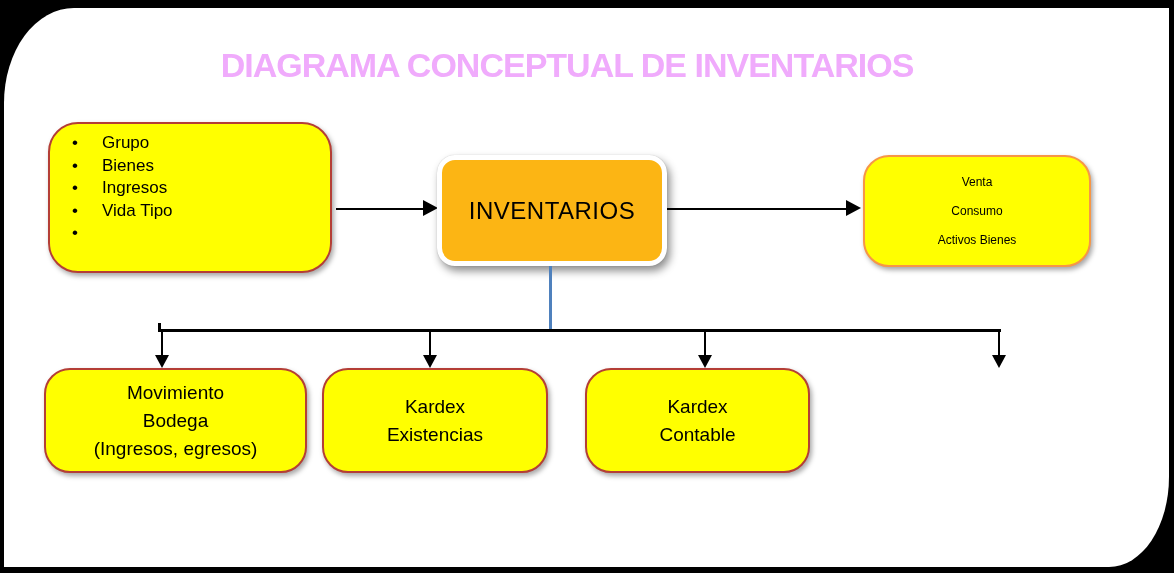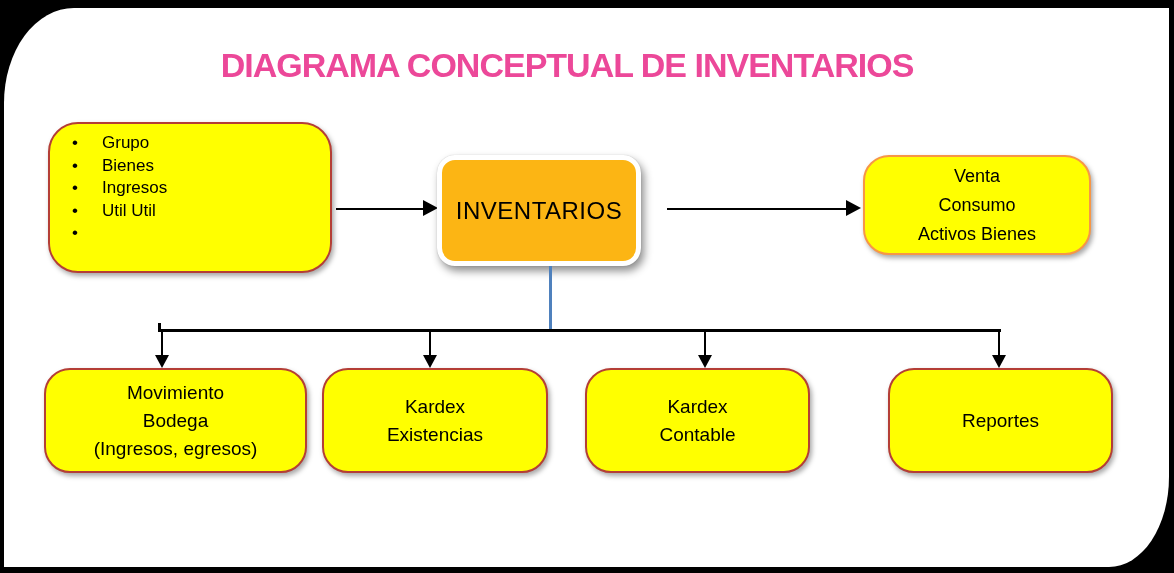--- a/index.html
+++ b/index.html
@@ -10,21 +10,21 @@
     color:#000;
   }
   .canvas{
     position:absolute;left:4px;top:8px;right:5px;bottom:6px;
     background:var(--canvas,#fff);
     border-radius:70px 0 60px 0 / 95px 0 90px 0;
   }
   .title{
     position:absolute;top:46px;left:0;right:40px;
     text-align:center;font-size:34px;font-weight:bold;
-    letter-spacing:-1px;color:#ec4899;
+    letter-spacing:-1px;color:#f0abfc;
   }
   .yellow-box{
     position:absolute;box-sizing:border-box;
     background:var(--node-yellow,#ffff00);
     border:2.5px solid var(--border-red,#b43e36);
     border-radius:26px;
     box-shadow:2px 3px 5px rgba(0,0,0,.35);
   }
   .center-text{
     display:flex;align-items:center;justify-content:center;
@@ -33,30 +33,30 @@
   .attr-box{
     left:48px;top:122px;width:284px;height:151px;
     border-radius:30px;padding:8px 8px 0 22px;
   }
   .bullet-row{
     display:flex;align-items:flex-start;
     font-size:17px;line-height:22.6px;
   }
   .bullet{width:30px;flex:0 0 30px;text-align:left;}
   .inv-box{
-    position:absolute;left:437px;top:155px;width:204px;height:111px;
+    position:absolute;left:437px;top:155px;width:230px;height:111px;
     box-sizing:border-box;background:var(--center-orange,#fcb514);
     border:5px solid #fff;border-radius:18px;
     box-shadow:0 0 1px rgba(0,0,0,.25),3px 5px 8px rgba(0,0,0,.45);
     font-size:24px;letter-spacing:.5px;
   }
   .venta-box{
-    left:863px;top:155px;width:228px;height:100px;
+    left:863px;top:155px;width:228px;height:112px;
     border-color:var(--border-orange,#f79646);
-    font-size:18px;line-height:29px;
+    font-size:12px;line-height:29px;
   }
   .child-box{
     top:368px;height:105px;
     font-size:19px;line-height:28px;
   }
   .hline,.vline{position:absolute;background:var(--line-black,#000);}
   .hline{height:2.5px;}
   .vline{width:2.5px;}
   .blue-line{position:absolute;width:2.5px;background:var(--line-blue,#4f81bd);}
   .head-right{
@@ -86,21 +86,21 @@
     <div class="bullet-row">
       <span class="bullet">•</span>
       <span>Bienes</span>
     </div>
     <div class="bullet-row">
       <span class="bullet">•</span>
       <span>Ingresos</span>
     </div>
     <div class="bullet-row">
       <span class="bullet">•</span>
-      <span>Util Util</span>
+      <span>Vida Tipo</span>
     </div>
     <div class="bullet-row">
       <span class="bullet">•</span>
     </div>
   </div>
 
   <div class="hline" style="left:336px;top:207.75px;width:89px;"></div>
   <div class="head-right" style="left:423px;top:200px;"></div>
 
   <div class="inv-box center-text">
@@ -139,16 +139,13 @@
 (Ingresos, egresos)</span>
   </div>
   <div class="yellow-box child-box center-text" style="left:322px;width:226px;">
     <span>Kardex
 Existencias</span>
   </div>
   <div class="yellow-box child-box center-text" style="left:585px;width:225px;">
     <span>Kardex
 Contable</span>
   </div>
-  <div class="yellow-box child-box center-text" style="left:888px;width:225px;">
-    <span>Reportes</span>
-  </div>
 </div>
 
 </body></html>

